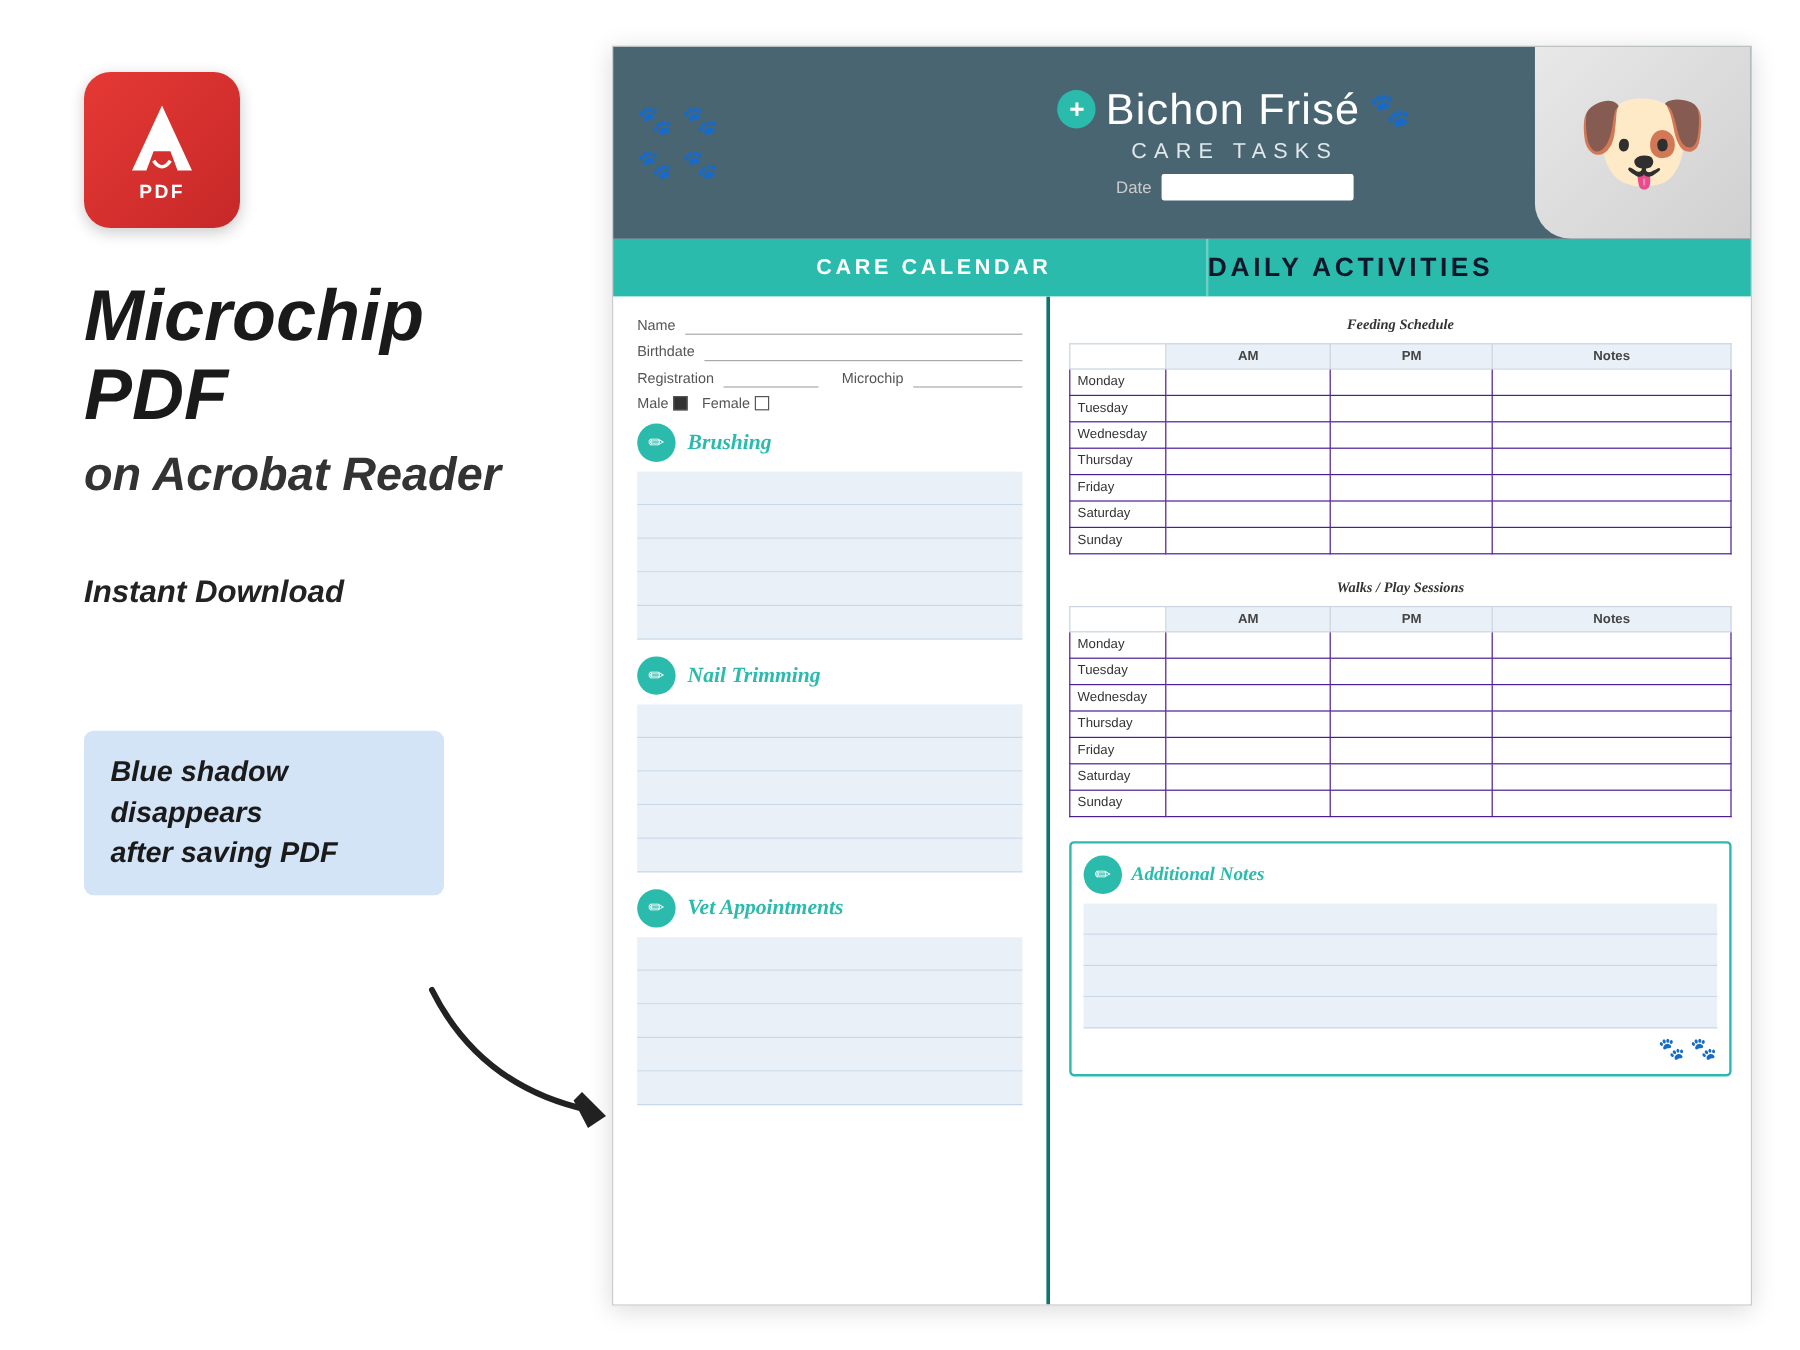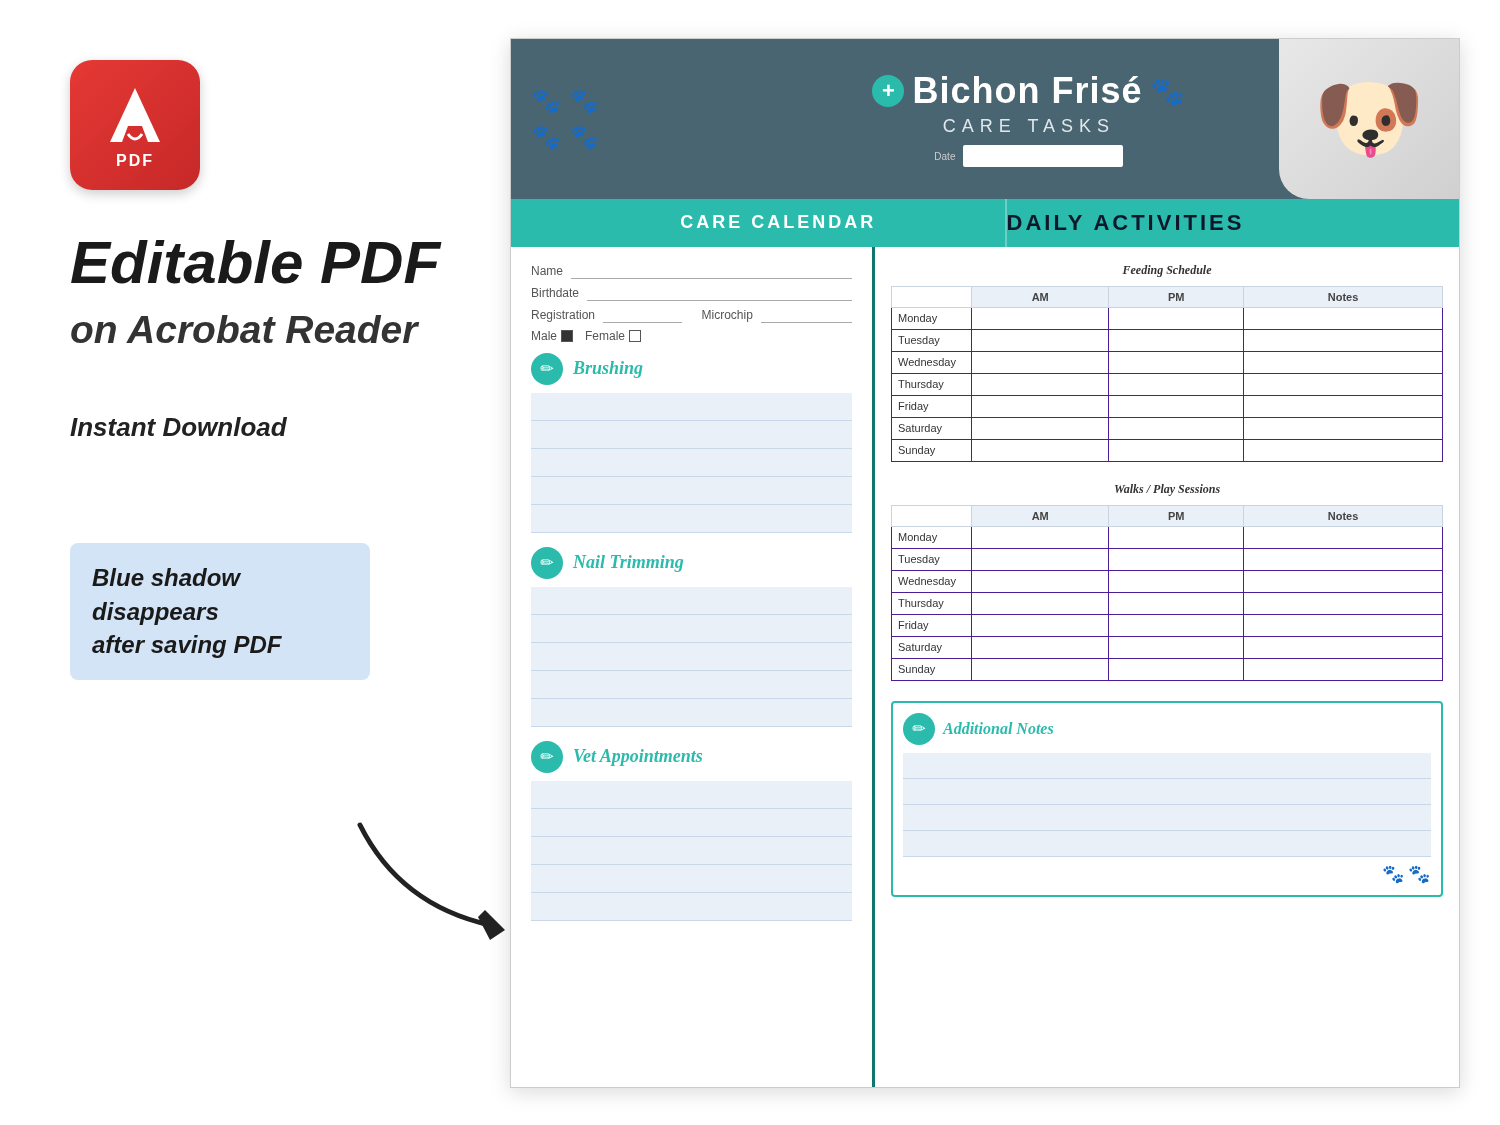--- a/index.html
+++ b/index.html
@@ -157,21 +157,21 @@
       display: flex;
       align-items: center;
       justify-content: center;
       color: white;
       font-size: 22px;
       font-weight: bold;
     }
 
     .doc-breed-title {
       font-size: 36px;
-      font-weight: 700;
+      font-weight: 400;
       color: white;
       font-family: 'Arial Black', sans-serif;
       letter-spacing: 1px;
     }
 
     .dog-emoji {
       font-size: 28px;
     }
 
     .doc-care-tasks {
@@ -182,21 +182,21 @@
     }
 
     .date-field {
       display: flex;
       align-items: center;
       gap: 8px;
       margin-top: 8px;
     }
 
     .date-label {
-      font-size: 10px;
+      font-size: 14px;
       color: #ccc;
     }
 
     .date-input-box {
       background: white;
       border: none;
       height: 22px;
       width: 160px;
       border-radius: 2px;
     }
@@ -465,21 +465,21 @@
 
     <div class="pdf-icon">
 
       <svg width="70" height="70" viewBox="0 0 70 70">
         <path d="M35 8 L60 62 L48 62 L42 46 L28 46 L22 62 L10 62 Z M35 22 L38 34 L32 34 Z" fill="white"></path>
         <path d="M28 54 Q35 64 42 54" fill="none" stroke="white" stroke-width="3"></path>
       </svg>
       <div class="pdf-icon-label">PDF</div>
     </div>
 
-    <div class="main-title">Editable PDF</div>
+    <div class="main-title">Microchip PDF</div>
     <div class="subtitle">on Acrobat Reader</div>
     <div class="instant-download">Instant Download</div>
 
     <div class="blue-shadow-box">
       <span>Blue shadow disappears</span><br>
       <span>after saving PDF</span>
     </div>
 
   </div>
 

